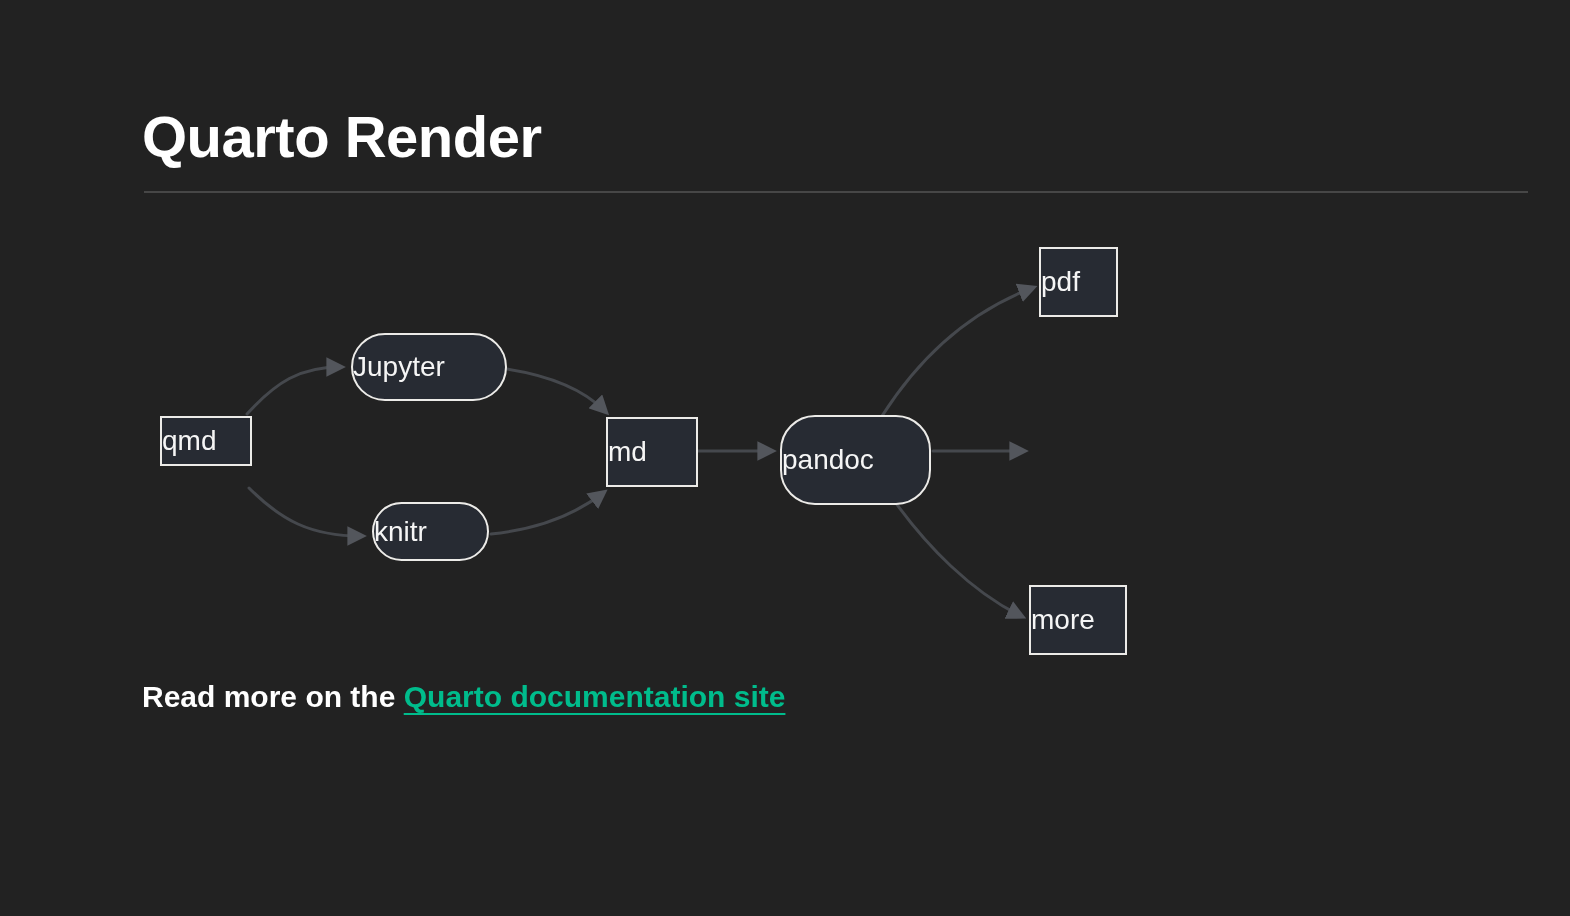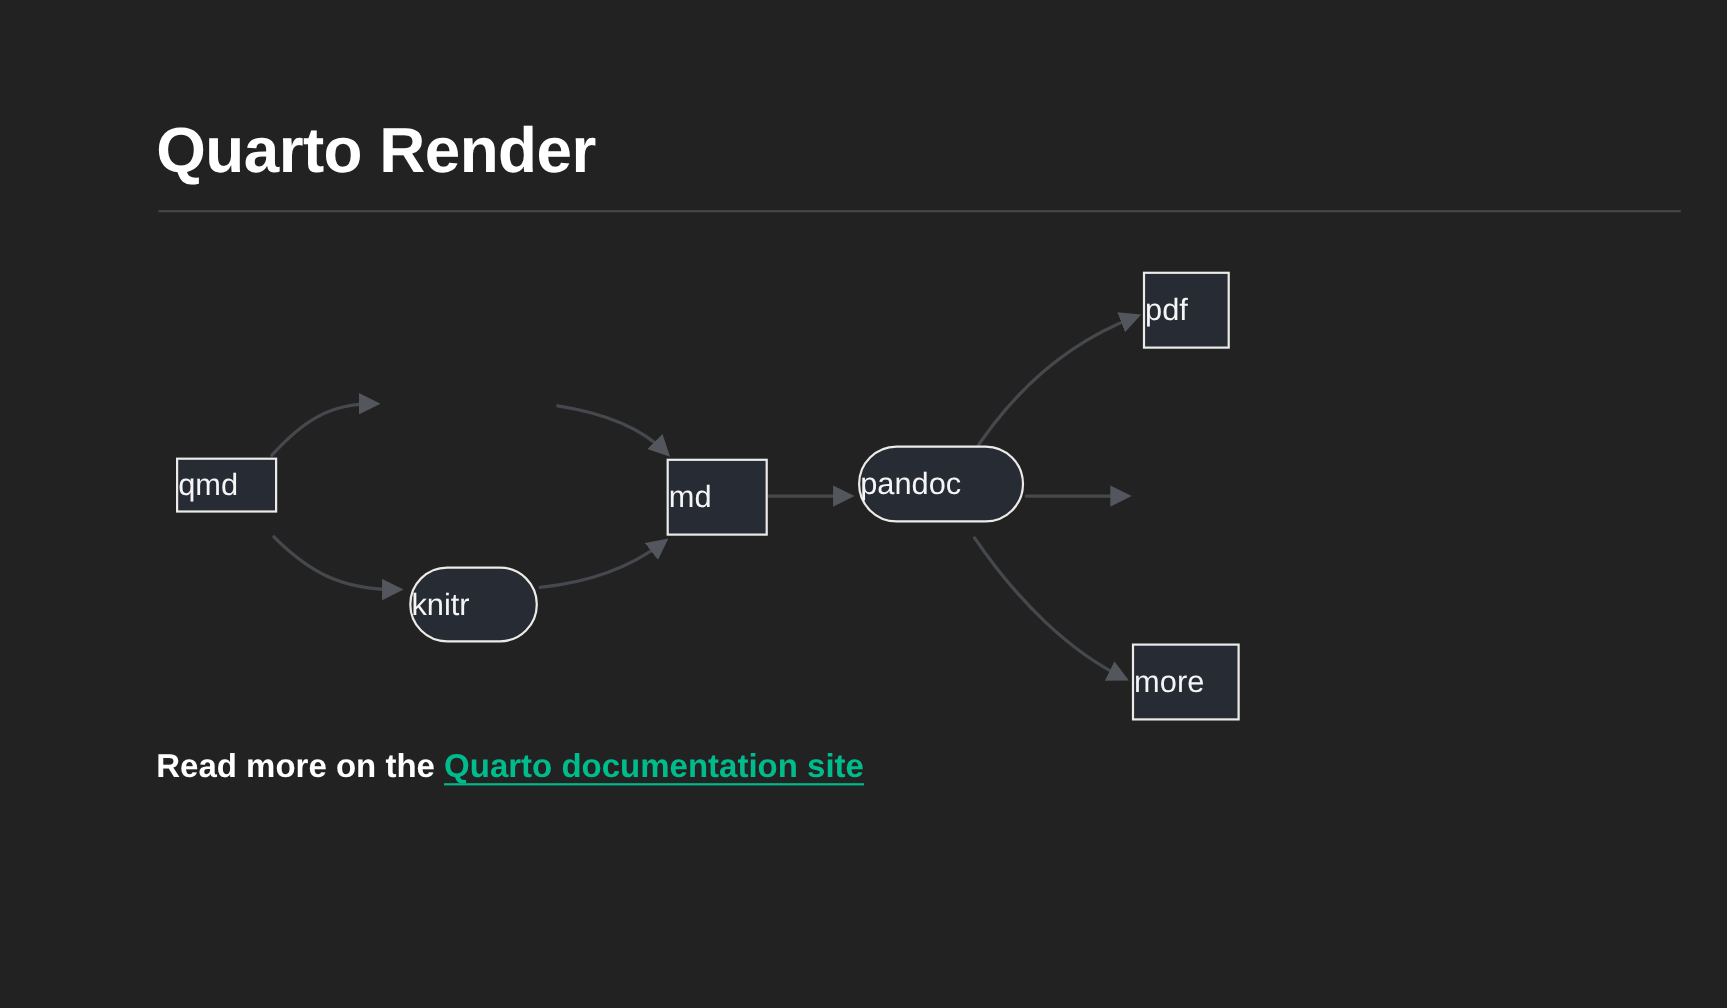--- a/index.html
+++ b/index.html
@@ -97,30 +97,33 @@
       <path class="edge" marker-end="url(#arrow)" d="M 648 451 L 735 451"></path>
       <path class="edge" marker-end="url(#arrow)" d="M 846 416 C 886 353, 936 311, 996 288"></path>
       <path class="edge" marker-end="url(#arrow)" d="M 897 451 L 987 451"></path>
       <path class="edge" marker-end="url(#arrow)" d="M 850 489 C 890 548, 938 593, 985 616"></path>
     </svg>
 
     <div class="node rect" style="left:124px;top:416px;width:92px;height:50px">
       <span>qmd</span>
     </div>
 
+    <div class="node stadium" style="left:315px;top:333px;width:156px;height:68px">
+      <span>Jupyter</span>
+    </div>
 
-    <div class="node stadium" style="left:336px;top:515px;width:117px;height:69px">
+    <div class="node stadium" style="left:336px;top:502px;width:117px;height:59px">
       <span>knitr</span>
     </div>
 
     <div class="node rect" style="left:570px;top:417px;width:92px;height:70px">
       <span>md</span>
     </div>
 
-    <div class="node stadium" style="left:744px;top:405px;width:151px;height:70px">
+    <div class="node stadium" style="left:744px;top:415px;width:151px;height:90px">
       <span>pandoc</span>
     </div>
 
     <div class="node rect" style="left:1003px;top:247px;width:79px;height:70px">
       <span>pdf</span>
     </div>
 
 
     <div class="node rect" style="left:993px;top:585px;width:98px;height:70px">
       <span>more</span>

